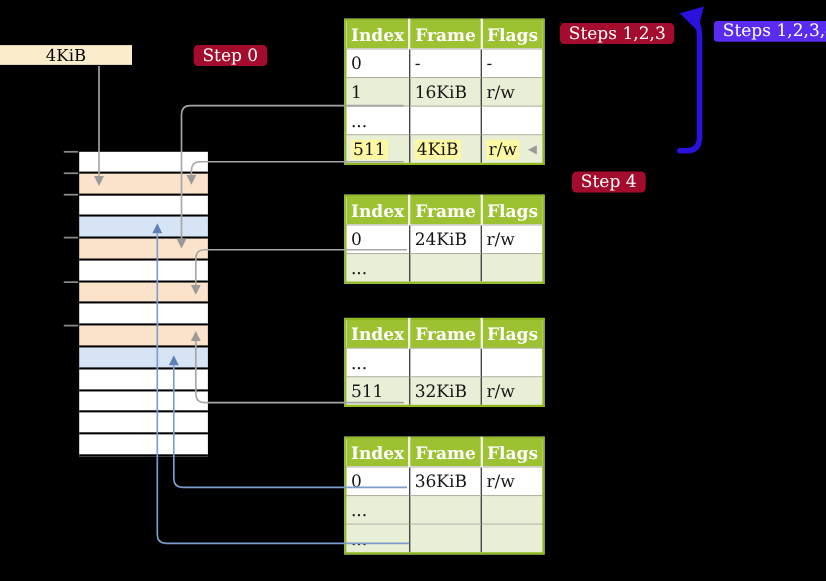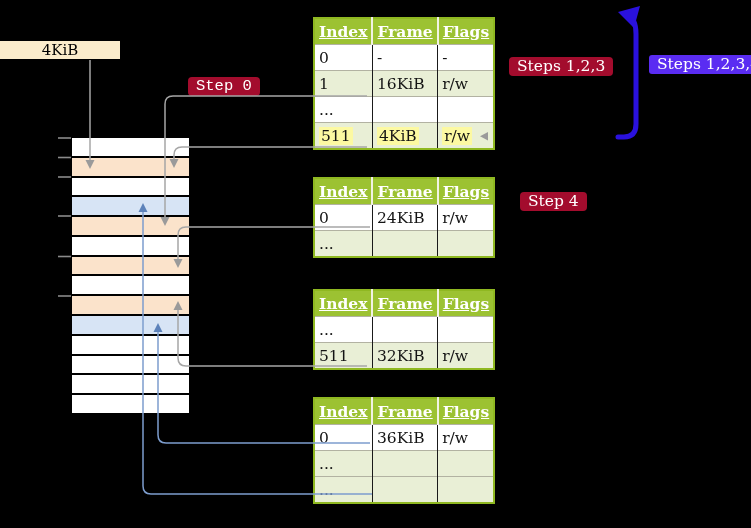--- a/index.html
+++ b/index.html
@@ -9,42 +9,42 @@
   }
   
   .frame-label {
     position:absolute; left:0; top:41px; width:120px; height:18px;
     background:#fbeccb; color:#000; font-size:15px; line-height:18px;
     text-align:center;
   }
   
   .badge {
     position:absolute; color:#fff; font-size:15.5px; height:19px;
-    line-height:19px; padding:0 8px; border-radius:4px; white-space:nowrap;margin-top:36px;
+    line-height:19px; padding:0 8px; border-radius:4px; white-space:nowrap;
   }
   .badge.crimson { background:#a30c2d; }
   .badge.blue    { background:#5a2cf2; border-radius:3px; }
-  .badge.b-step0    { left:188px; top:41px;font-family:Liberation Mono, monospace; }
+  .badge.b-step0    { left:176px; top:41px; }
   .badge.b-steps123 { left:509px; top:21px; }
   .badge.b-steps1234{ left:649px; top:19px; }
   .badge.b-step4    { left:520px; top:156px;text-align:right; }
 
   
   .ptable {
     position:absolute; left:313px; border-collapse:collapse;
     background:#fff; border:2px solid #8fb821; table-layout:fixed;
   }
   .ptable.t1 { top:17px; }  .ptable.t2 { top:177px; }
   .ptable.t3 { top:289px; } .ptable.t4 { top:397px; }
   .ptable col.c0 { width:55px; } .ptable col.c1 { width:60px; }
   .ptable col.c2 { width:53px; }
   .ptable th {
     background:#9cc232; color:#fff; font-weight:bold; font-size:15.5px;
     text-align:left; padding:2px 4px; height:21px;
-    border-right:2px solid #f2f2e4; overflow:hidden;text-decoration:underline;
+    border-right:2px solid #f2f2e4; overflow:hidden;
   }
   .ptable th:last-child { border-right:none;margin-top:35px; }
   .ptable td {
     color:#141414; font-size:15.5px; padding:2px 4px; height:21px;
     border-right:1.6px solid #1a1a1a; border-top:1.2px solid #b2b2a2;
     overflow:hidden; white-space:nowrap;
   }
   .ptable td:last-child { border-right:none; }
   .ptable tr.green td { background:#e9efd6; }
   .ptable tr.white td { background:#ffffff; }

